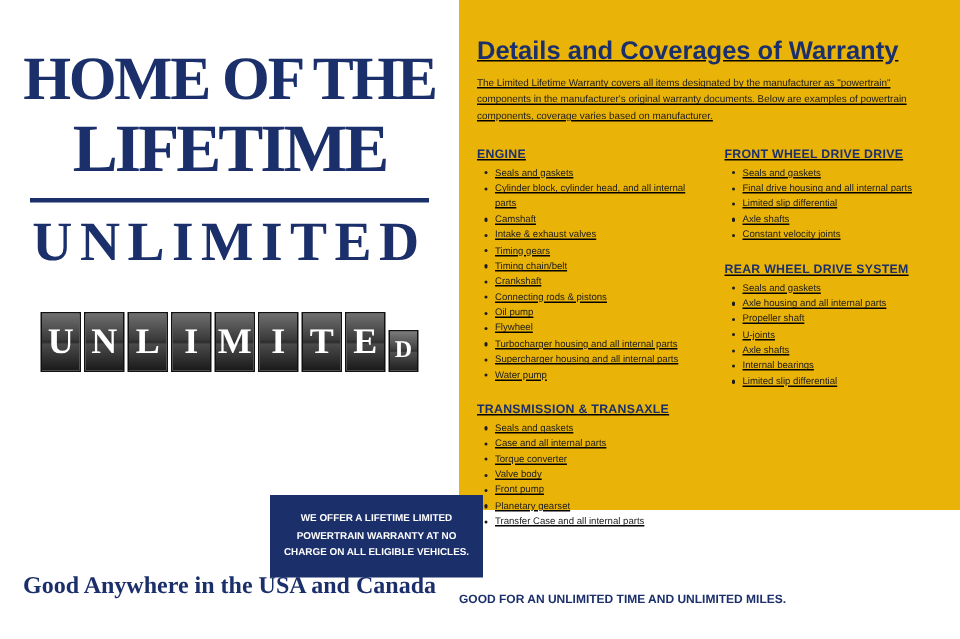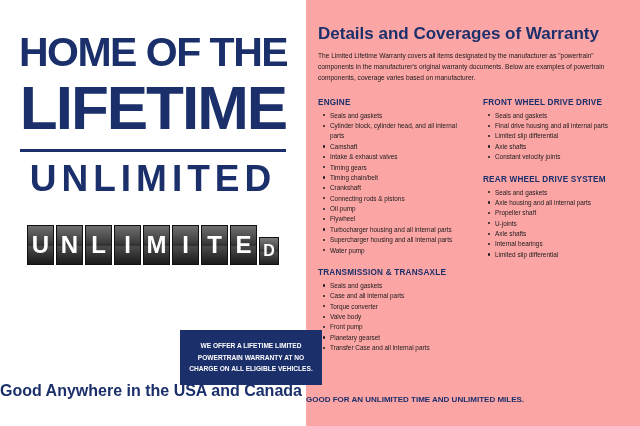--- a/index.html
+++ b/index.html
@@ -23,35 +23,36 @@
   
   #left-panel {
     position: absolute;
     left: 0;
     top: 0;
     width: 306px;
     height: 426px;
     background: #ffffff;
     box-sizing: border-box;
     padding: 14px 14px 24px 14px;
+    font-family: Liberation Serif, serif;
   }
   .hero-line {
     color: #1b2f6b;
     font-weight: bold;
     letter-spacing: -1px;
     line-height: 1;
     text-align: center;
   }
   #hero-home {
     font-size: 41px;
     margin-top: 18px;
     letter-spacing: -1.5px;
   }
   #hero-lifetime {
-    font-size: 62px;
+    font-size: 45px;
     margin-top: 4px;
     letter-spacing: -2px;
     text-align: center;
   }
   .hero-rule {
     height: 3px;
     background: #1b2f6b;
     margin: 10px 6px 8px 6px;
   }
   #hero-warranty {
@@ -91,34 +92,36 @@
     font-weight: bold;
     color: #3a3a3a;
     letter-spacing: 1px;
     margin-top: 14px;
   }
   #good-anywhere {
     position: absolute;
     left: 0;
     right: 0;
     bottom: 26px;
+    text-align: center;
     font-size: 16px;
     font-weight: bold;
     color: #1b2f6b;
   }
   
   #right-panel {
     position: absolute;
     left: 306px;
     top: 0;
     width: 334px;
-    height: 426px;
-    background: #fca5a5;
+    height: 340px;
+    background: #eab308;
     box-sizing: border-box;
     padding: 16px 12px 0 12px;
+    text-decoration: underline;
   }
   #details-title {
     color: #1b2f6b;
     font-size: 17px;
     font-weight: bold;
     margin: 8px 0 7px 0;
   }
   #details-body {
     font-size: 6.6px;
     line-height: 1.65;

